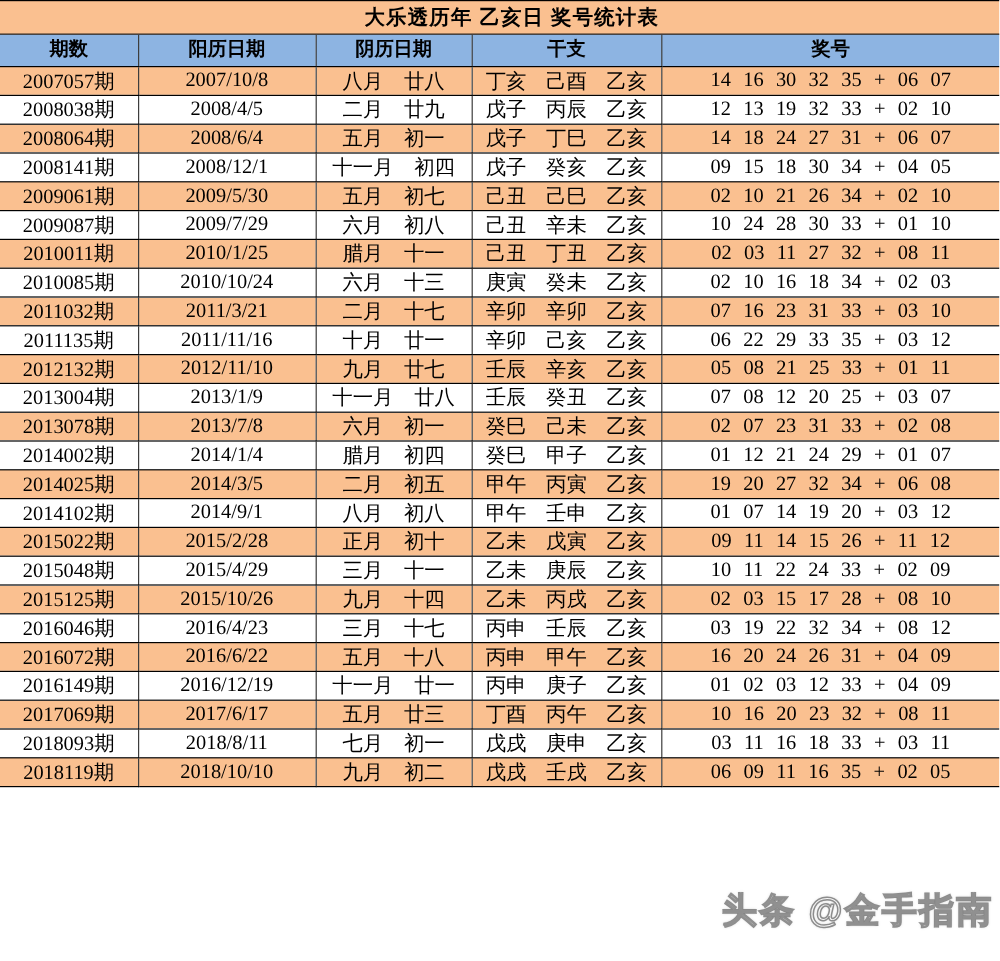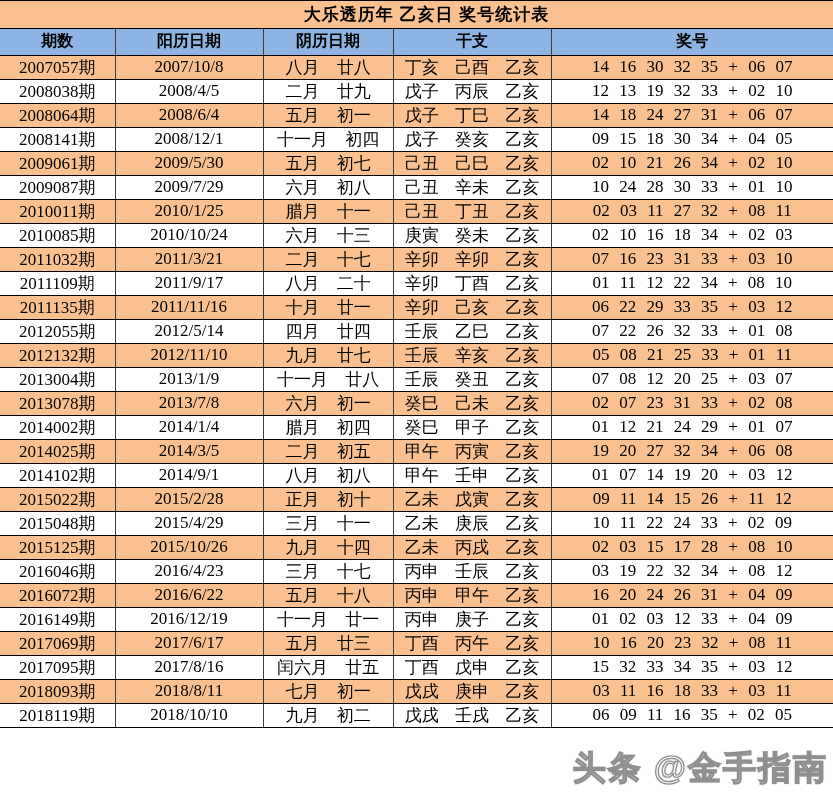--- a/index.html
+++ b/index.html
@@ -59,24 +59,24 @@
   
   tbody tr:nth-child(odd) td { background: #FAC090; }
   tbody tr:nth-child(even) td { background: #FFFFFF; }
   
   td.col-lunar  { word-spacing: 13px; }
   td.col-ganzhi { word-spacing: 12px; }
   td.col-numbers{ word-spacing: 6px; }
   .watermark {
     position: absolute;
     right: 5px;
-    bottom: 10px;
+    bottom: 22px;
     font-family: "Liberation Sans", "DejaVu Sans", sans-serif;
     font-weight: bold;
-    font-size: 33px;
+    font-size: 29px;
     letter-spacing: 2px;
     color: rgba(255, 255, 255, 0.88);
     -webkit-text-stroke: 1.2px rgba(110, 110, 110, 0.75);
     text-shadow: 0 0 2px rgba(90, 90, 90, 0.55);
     pointer-events: none;
   }
 </style>
 </head>
 <body>
 
@@ -161,41 +161,27 @@
       <td class="col-numbers">02 10 16 18 34 + 02 03</td>
     </tr>
         <tr>
       <td class="vline col-period">2011032期</td>
       <td class="vline col-solar">2011/3/21</td>
       <td class="vline col-lunar">二月 十七</td>
       <td class="vline col-ganzhi">辛卯 辛卯 乙亥</td>
       <td class="col-numbers">07 16 23 31 33 + 03 10</td>
     </tr>
         <tr>
-      <td class="vline col-period">2011109期</td>
-      <td class="vline col-solar">2011/9/17</td>
-      <td class="vline col-lunar">八月 二十</td>
-      <td class="vline col-ganzhi">辛卯 丁酉 乙亥</td>
-      <td class="col-numbers">01 11 12 22 34 + 08 10</td>
-    </tr>
-        <tr>
       <td class="vline col-period">2011135期</td>
       <td class="vline col-solar">2011/11/16</td>
       <td class="vline col-lunar">十月 廿一</td>
       <td class="vline col-ganzhi">辛卯 己亥 乙亥</td>
       <td class="col-numbers">06 22 29 33 35 + 03 12</td>
     </tr>
         <tr>
-      <td class="vline col-period">2012055期</td>
-      <td class="vline col-solar">2012/5/14</td>
-      <td class="vline col-lunar">四月 廿四</td>
-      <td class="vline col-ganzhi">壬辰 乙巳 乙亥</td>
-      <td class="col-numbers">07 22 26 32 33 + 01 08</td>
-    </tr>
-        <tr>
       <td class="vline col-period">2012132期</td>
       <td class="vline col-solar">2012/11/10</td>
       <td class="vline col-lunar">九月 廿七</td>
       <td class="vline col-ganzhi">壬辰 辛亥 乙亥</td>
       <td class="col-numbers">05 08 21 25 33 + 01 11</td>
     </tr>
         <tr>
       <td class="vline col-period">2013004期</td>
       <td class="vline col-solar">2013/1/9</td>
       <td class="vline col-lunar">十一月 廿八</td>
@@ -273,27 +259,20 @@
       <td class="col-numbers">01 02 03 12 33 + 04 09</td>
     </tr>
         <tr>
       <td class="vline col-period">2017069期</td>
       <td class="vline col-solar">2017/6/17</td>
       <td class="vline col-lunar">五月 廿三</td>
       <td class="vline col-ganzhi">丁酉 丙午 乙亥</td>
       <td class="col-numbers">10 16 20 23 32 + 08 11</td>
     </tr>
         <tr>
-      <td class="vline col-period">2017095期</td>
-      <td class="vline col-solar">2017/8/16</td>
-      <td class="vline col-lunar">闰六月 廿五</td>
-      <td class="vline col-ganzhi">丁酉 戊申 乙亥</td>
-      <td class="col-numbers">15 32 33 34 35 + 03 12</td>
-    </tr>
-        <tr>
       <td class="vline col-period">2018093期</td>
       <td class="vline col-solar">2018/8/11</td>
       <td class="vline col-lunar">七月 初一</td>
       <td class="vline col-ganzhi">戊戌 庚申 乙亥</td>
       <td class="col-numbers">03 11 16 18 33 + 03 11</td>
     </tr>
         <tr>
       <td class="vline col-period">2018119期</td>
       <td class="vline col-solar">2018/10/10</td>
       <td class="vline col-lunar">九月 初二</td>

